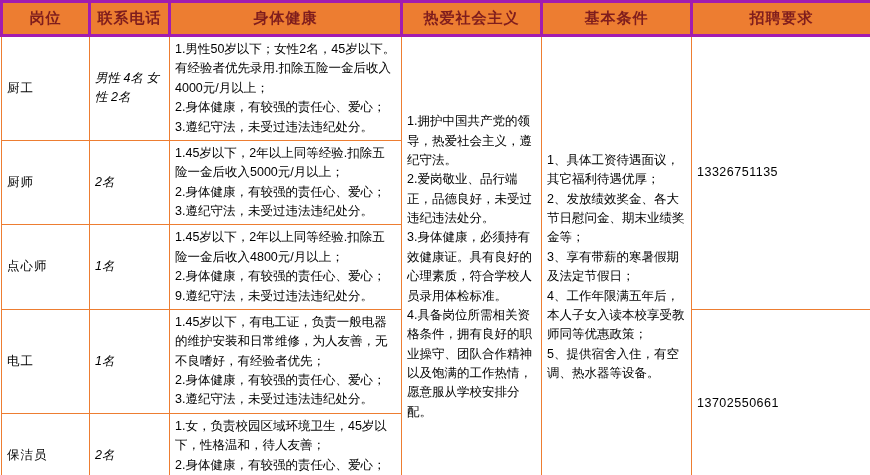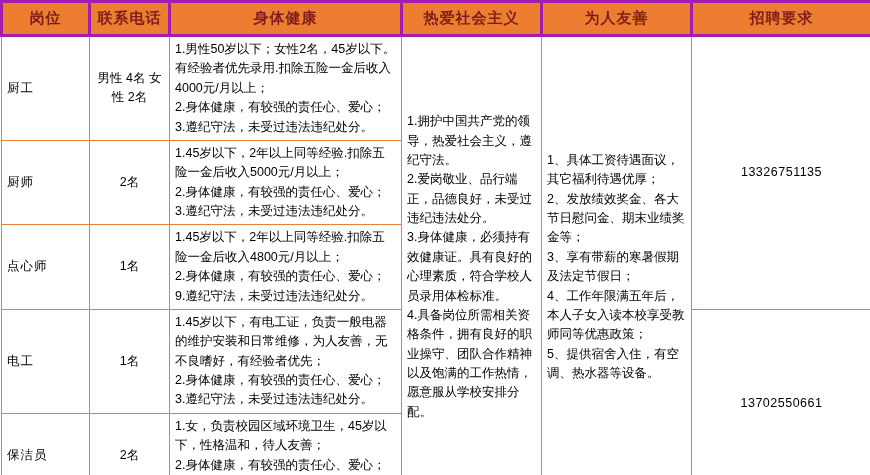--- a/index.html
+++ b/index.html
@@ -43,23 +43,23 @@
     line-height: 1.55;
     vertical-align: middle;
     padding: 3px 5px;
     margin-top: 44px;
   }
   td.cell-post {
     font-size: 13.5px;
     letter-spacing: 1px;
   }
   td.cell-count {
-    text-align: center;
     font-size: 13px;
     line-height: 1.6;
+    font-style: italic;
   }
   td.cell-req {
     text-align: left;
     vertical-align: middle;
     white-space: pre-line;
     padding: 4px 4px 4px 5px;
   }
   td.cell-cond {
     text-align: left;
     vertical-align: middle;
@@ -68,21 +68,20 @@
     line-height: 1.6;
   }
   td.cell-basic {
     text-align: left;
     vertical-align: middle;
     white-space: pre-line;
     padding: 4px 6px;
     line-height: 1.7;
   }
   td.cell-phone {
-    text-align: center;
     vertical-align: middle;
     font-size: 14px;
     letter-spacing: 0.5px;
   }
 </style>
 </head>
 <body>
 
 <table class="job-table">
   <colgroup>
@@ -92,21 +91,21 @@
     <col class="c-cond">
     <col class="c-basic">
     <col class="c-phone">
   </colgroup>
   <thead>
     <tr>
       <th>岗位</th>
       <th>联系电话</th>
       <th>身体健康</th>
       <th>热爱社会主义</th>
-      <th>为人友善</th>
+      <th>基本条件</th>
       <th>招聘要求</th>
     </tr>
   </thead>
   <tbody>
     <tr>
       <td class="cell-post">厨工</td>
       <td class="cell-count">男性 4名
 女性 2名</td>
       <td class="cell-req">1.男性50岁以下；女性2名，45岁以下。
 有经验者优先录用.扣除五险一金后收入4000元/月以上；

